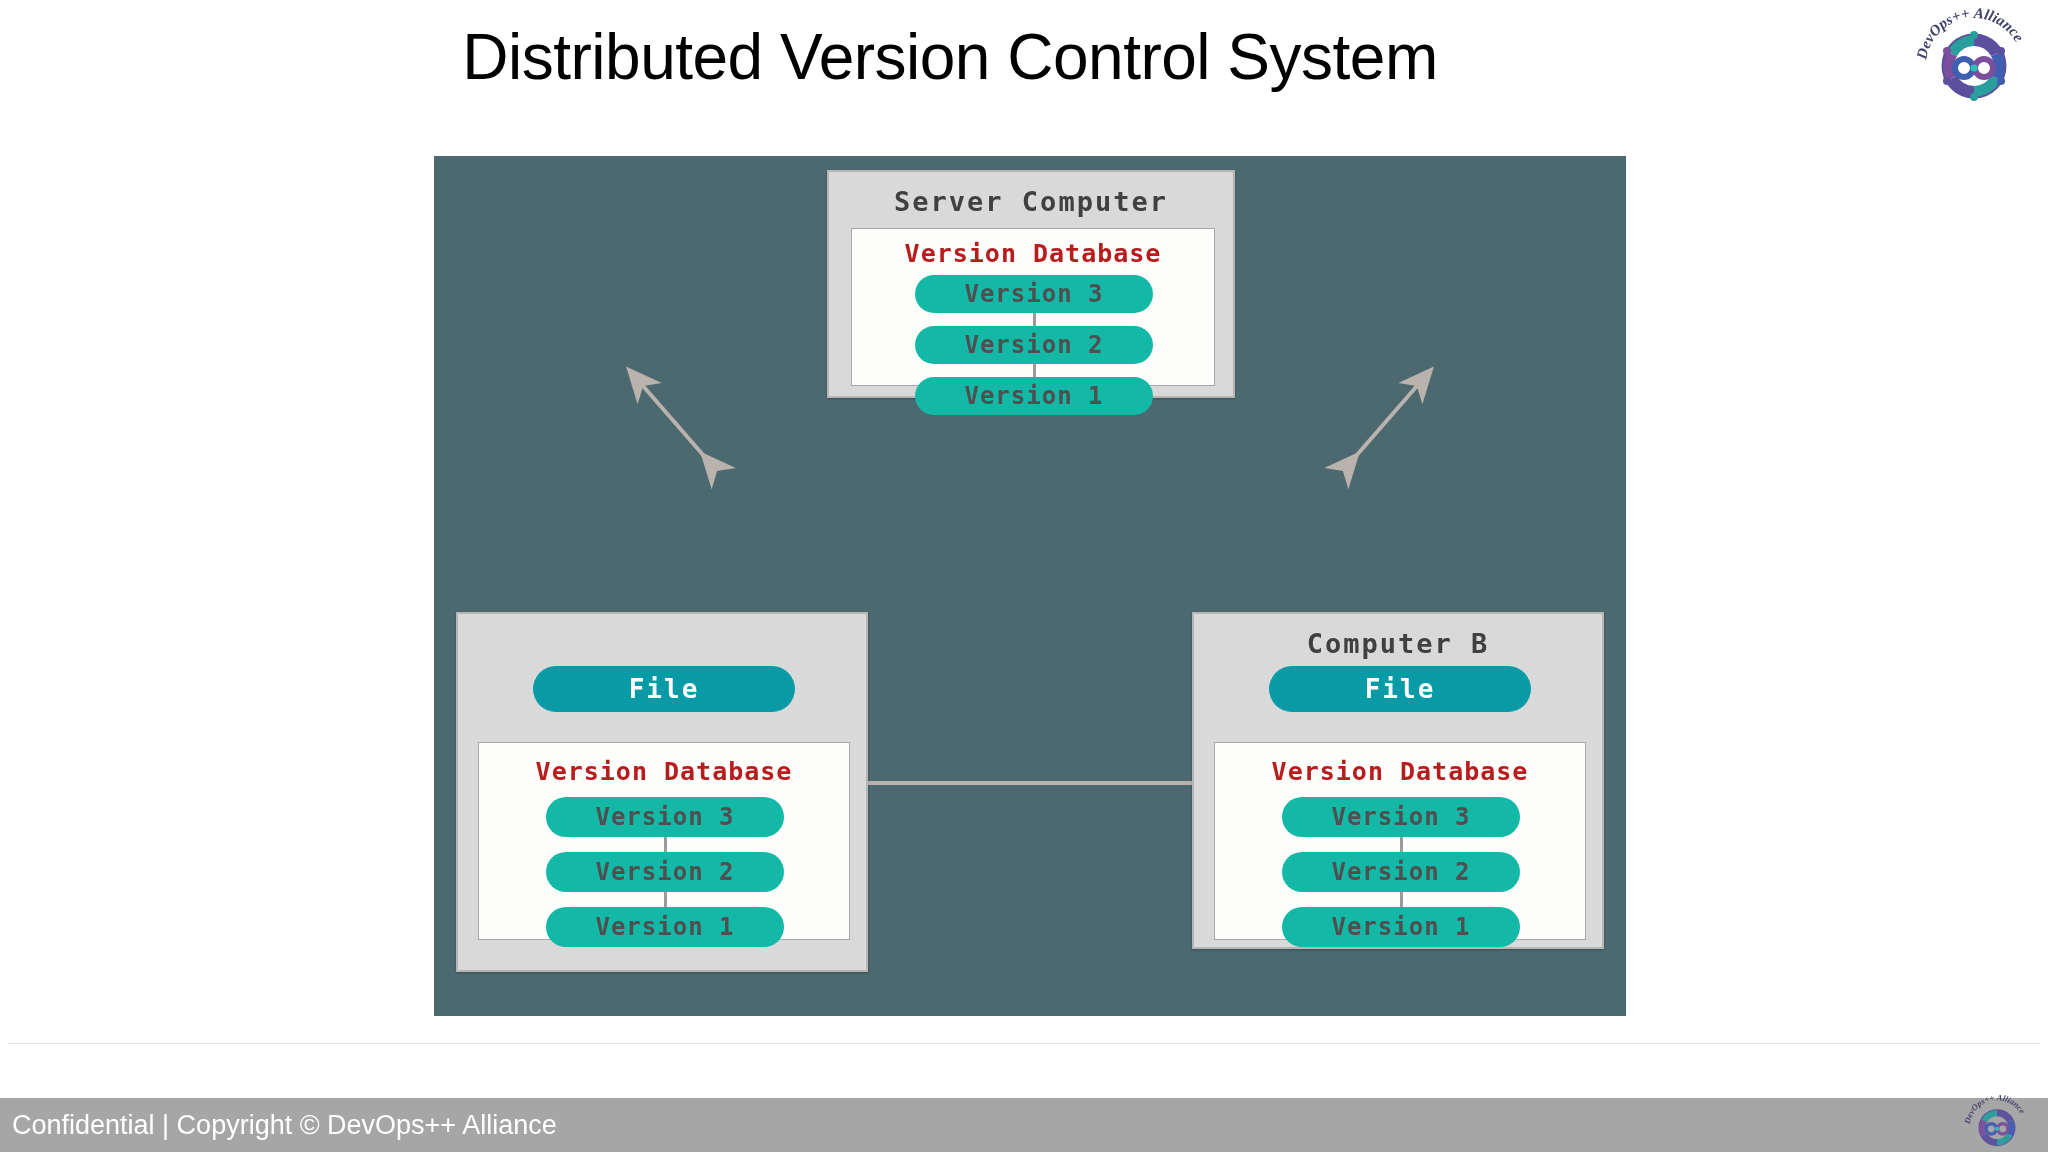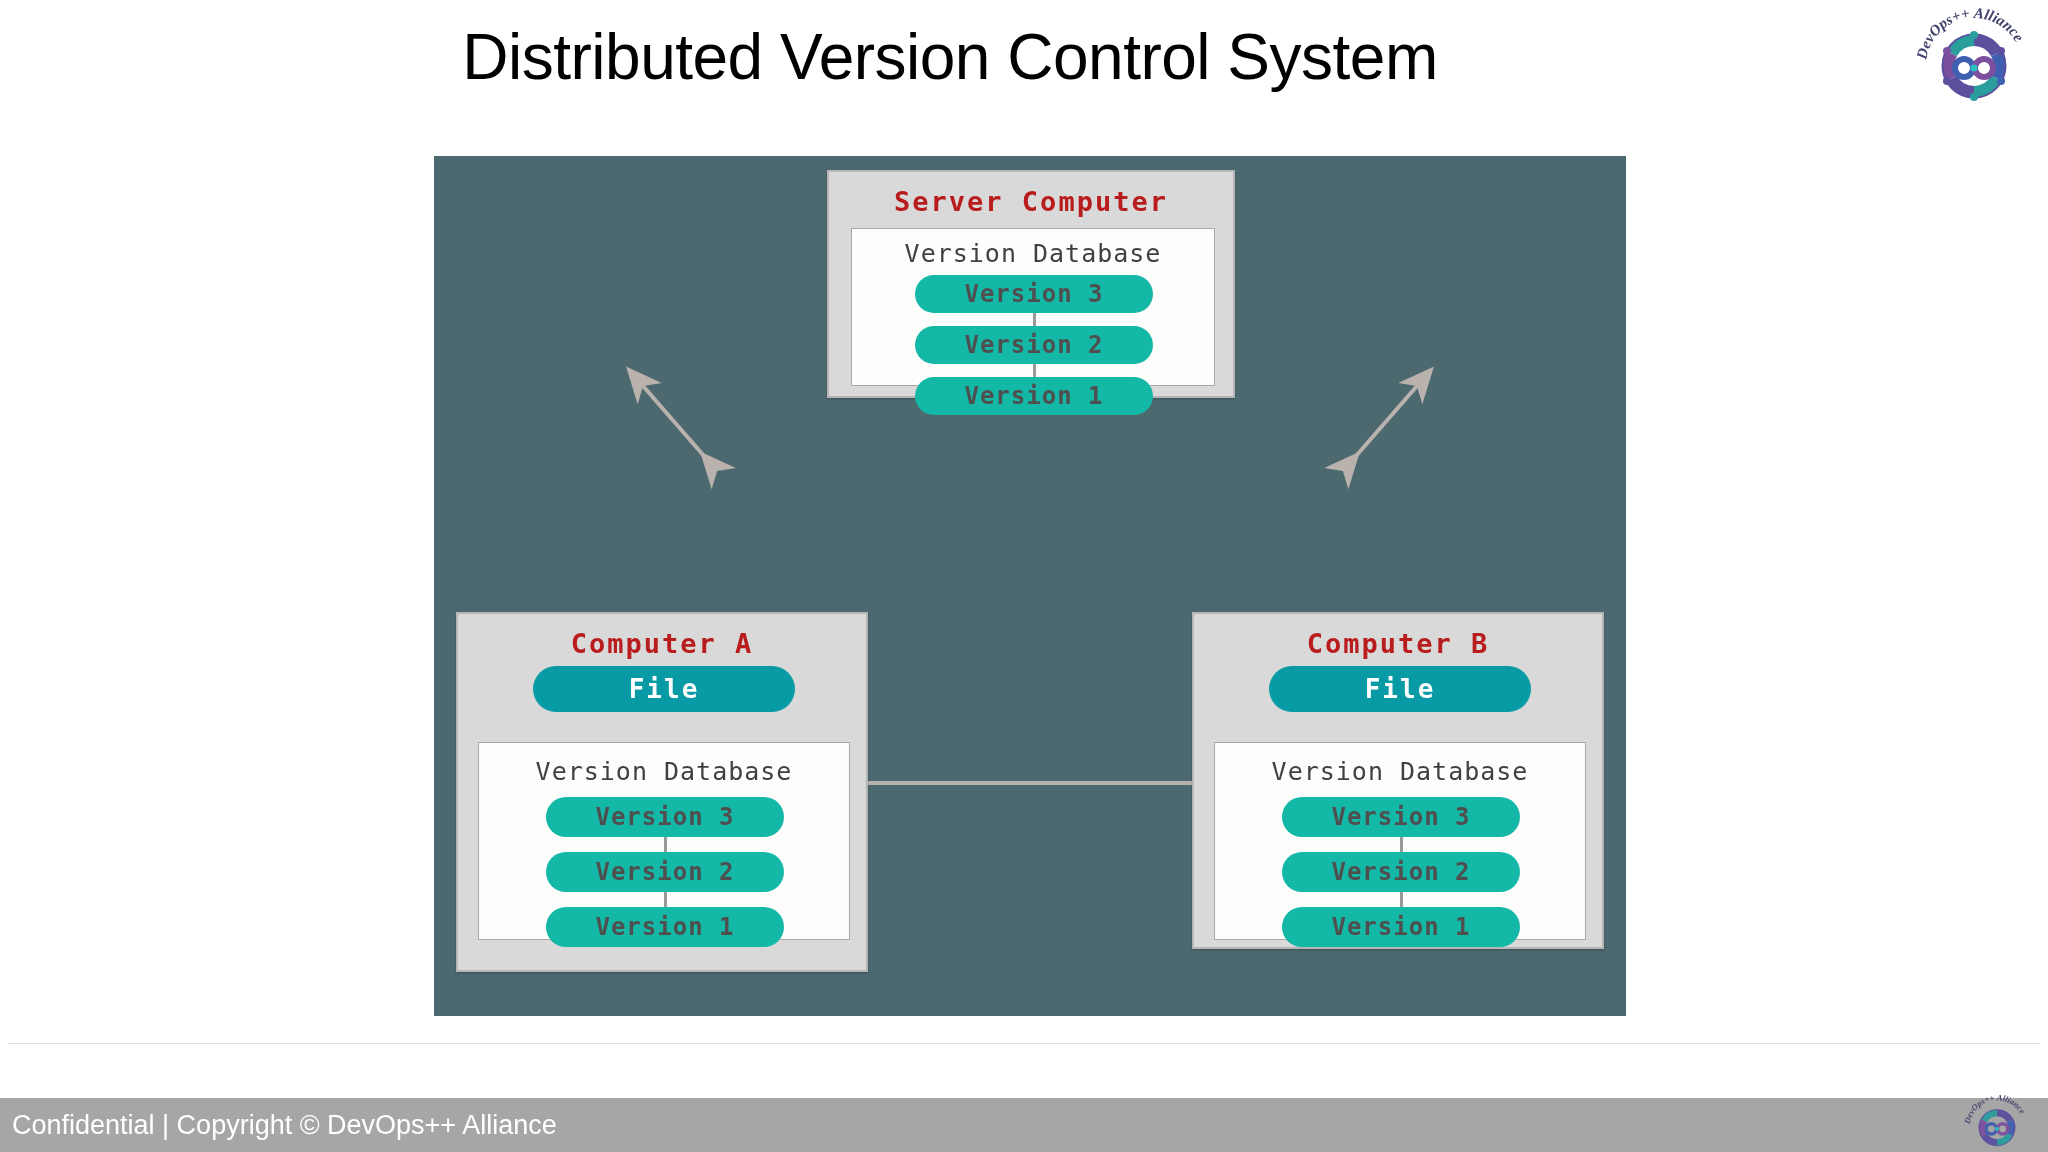--- a/index.html
+++ b/index.html
@@ -56,37 +56,37 @@
     background: #d9d9d9;
     border: 2px solid #b6b6b6;
     box-sizing: border-box;
     box-shadow: 0 1px 2px rgba(0,0,0,0.25);
   }
   .machine-title {
     text-align: center;
     font-family: "DejaVu Sans Mono", "Liberation Mono", monospace;
     font-size: 27px;
     font-weight: 700;
-    color: #b91c1c;
+    color: #404040;
     letter-spacing: 2px;
     white-space: nowrap;
   }
 
   .vdb-panel {
     position: absolute;
     background: #fdfdfb;
     border: 1px solid #a9a9a9;
     box-sizing: border-box;
   }
   .vdb-title {
     text-align: center;
     font-family: "DejaVu Sans Mono", "Liberation Mono", monospace;
     font-size: 25px;
-    font-weight: 400;
-    color: #404040;
+    font-weight: 700;
+    color: #b91c1c;
     letter-spacing: 1px;
     white-space: nowrap;
   }
 
   .version-pill {
     position: absolute;
     background: #14b8a6;
     border-radius: 24px;
     text-align: center;
     font-family: "DejaVu Sans Mono", "Liberation Mono", monospace;
@@ -240,21 +240,20 @@
       <div class="pill-connector" style="left:181px; top:84px; height:13px;"></div>
 
       <div class="version-pill" style="left:63px; top:97px; width:238px; height:38px;">Version 2</div>
       <div class="pill-connector" style="left:181px; top:135px; height:13px;"></div>
 
       <div class="version-pill" style="left:63px; top:148px; width:238px; height:38px;">Version 1</div>
     </div>
   </div>
 
   <div class="machine-box" style="left:22px; top:456px; width:412px; height:360px;">
-    <div class="machine-title" style="margin-top:14px;">Computer A</div>
 
     <div class="file-pill" style="left:75px; top:52px; width:262px; height:46px;">File</div>
 
     <div class="vdb-panel" style="left:20px; top:128px; width:372px; height:198px;">
       <div class="vdb-title" style="margin-top:14px;">Version Database</div>
 
       <div class="version-pill" style="left:67px; top:54px; width:238px; height:40px;">Version 3</div>
       <div class="pill-connector" style="left:185px; top:94px; height:15px;"></div>
 
       <div class="version-pill" style="left:67px; top:109px; width:238px; height:40px;">Version 2</div>

